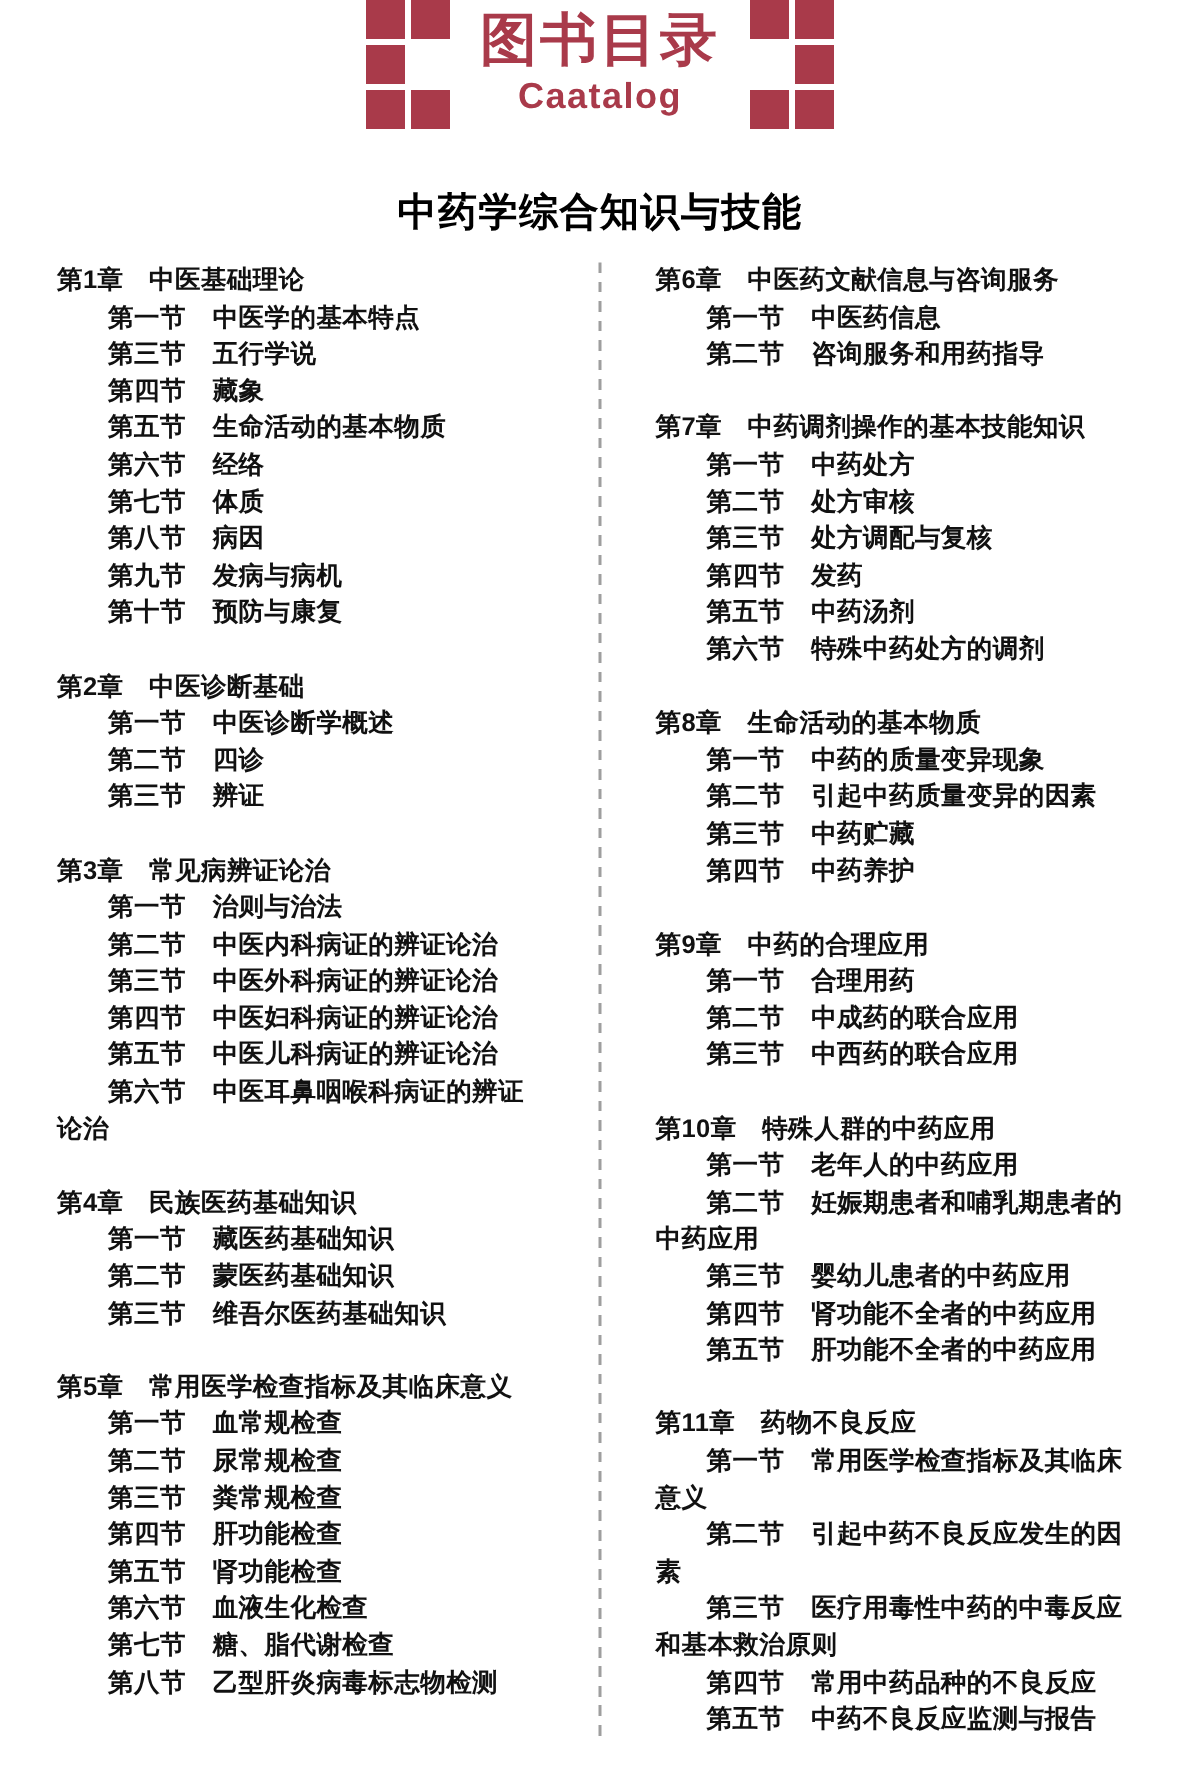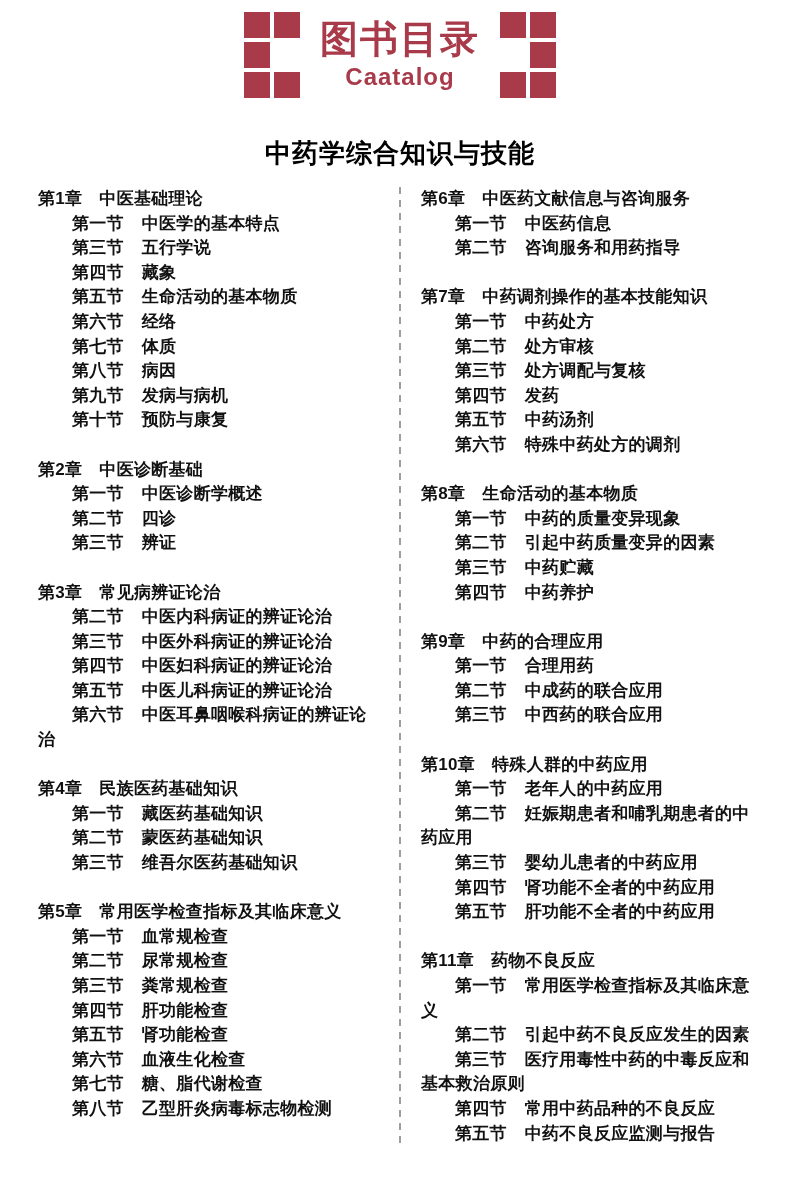--- a/index.html
+++ b/index.html
@@ -6,21 +6,21 @@
   * { margin: 0; padding: 0; box-sizing: border-box; }
   html, body { background: #ffffff; }
   body {
     width: 800px;
     height: 1188px;
     margin: 0 auto;
     font-family: "Liberation Sans", "DejaVu Sans", sans-serif;
     color: var(--ink);
     overflow: hidden;
   }
-  .page { width: 800px; height: 1188px; background: #fff; padding-top: 12px; }
+  .page { width: 800px; height: 1188px; background: #fff; }
 
   
   .header {
     display: flex;
     justify-content: center;
     align-items: center;
     gap: 20px;
   }
   .squares {
     display: grid;
@@ -55,21 +55,21 @@
     letter-spacing: 1px;
     color: #000;
   }
 
   
   .toc {
     margin-top: 16px;
     padding: 0 38px;
     display: grid;
     grid-template-columns: 1fr 2px 1fr;
-    column-gap: 20px;
+    column-gap: 36px;
   }
   .divider {
     width: 2px;
     background-image: repeating-linear-gradient(
       to bottom, #9e9e9e 0 7px, transparent 7px 13px);
   }
   .col { font-size: 17px; line-height: 24.6px; font-weight: 700; letter-spacing: 0.3px; }
   .chapter-block { margin-top: 24.6px; }
   .chapter-block:first-child { margin-top: 0; }
   .chapter-row .label { margin-right: 1em; }
@@ -121,20 +121,21 @@
           <div class="section-row"><span class="label">第十节</span><span class="title">预防与康复</span></div>
         </section>
         <section class="chapter-block">
           <div class="chapter-row"><span class="label">第2章</span><span class="title">中医诊断基础</span></div>
           <div class="section-row"><span class="label">第一节</span><span class="title">中医诊断学概述</span></div>
           <div class="section-row"><span class="label">第二节</span><span class="title">四诊</span></div>
           <div class="section-row"><span class="label">第三节</span><span class="title">辨证</span></div>
         </section>
         <section class="chapter-block">
           <div class="chapter-row"><span class="label">第3章</span><span class="title">常见病辨证论治</span></div>
+          <div class="section-row"><span class="label">第一节</span><span class="title">治则与治法</span></div>
           <div class="section-row"><span class="label">第二节</span><span class="title">中医内科病证的辨证论治</span></div>
           <div class="section-row"><span class="label">第三节</span><span class="title">中医外科病证的辨证论治</span></div>
           <div class="section-row"><span class="label">第四节</span><span class="title">中医妇科病证的辨证论治</span></div>
           <div class="section-row"><span class="label">第五节</span><span class="title">中医儿科病证的辨证论治</span></div>
           <div class="section-row"><span class="label">第六节</span><span class="title">中医耳鼻咽喉科病证的辨证论治</span></div>
         </section>
         <section class="chapter-block">
           <div class="chapter-row"><span class="label">第4章</span><span class="title">民族医药基础知识</span></div>
           <div class="section-row"><span class="label">第一节</span><span class="title">藏医药基础知识</span></div>
           <div class="section-row"><span class="label">第二节</span><span class="title">蒙医药基础知识</span></div>

